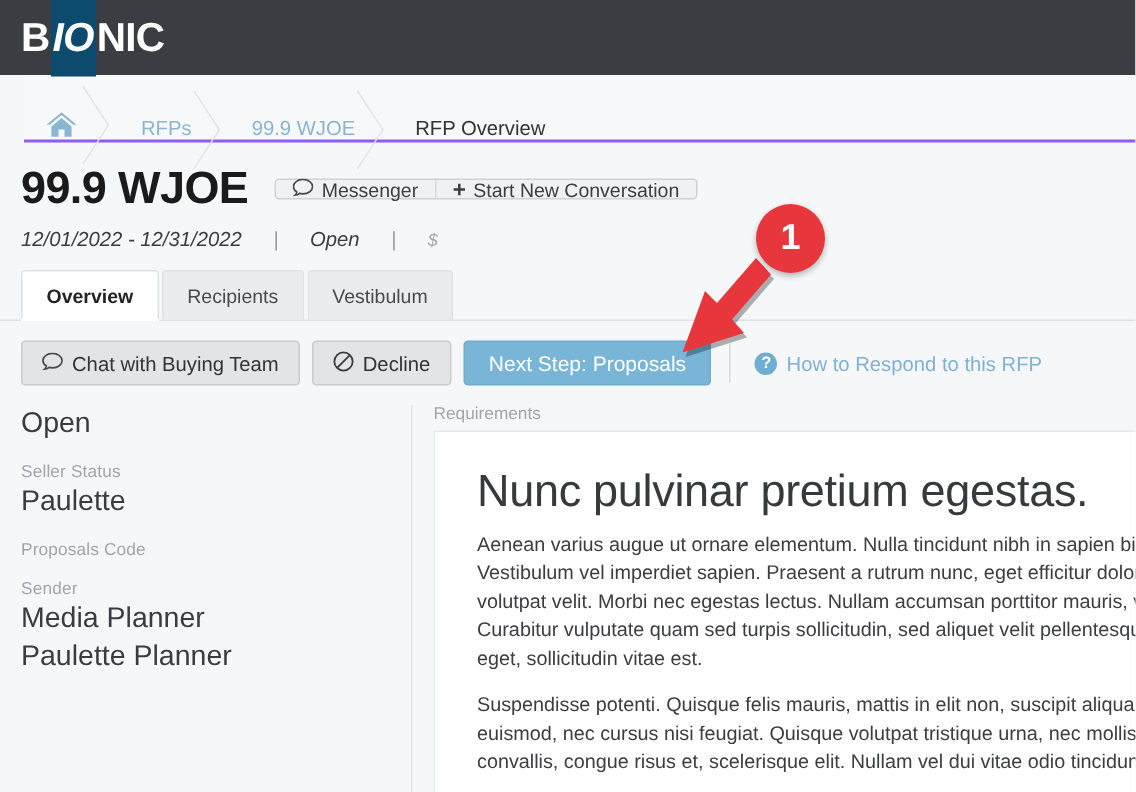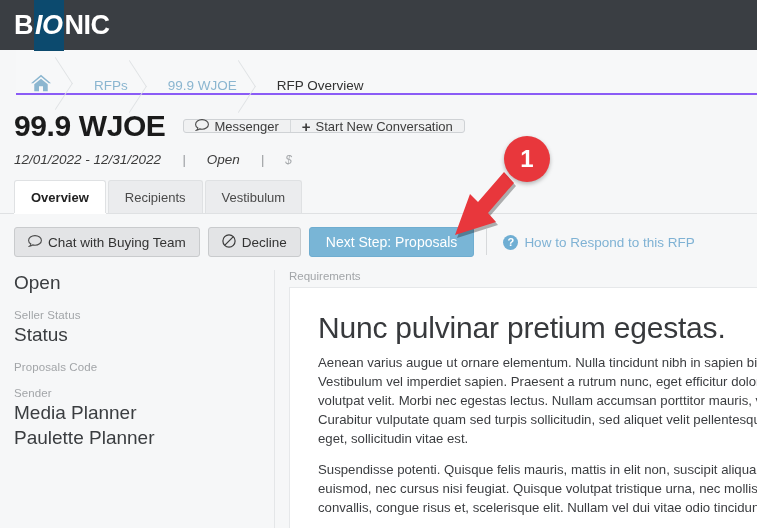--- a/index.html
+++ b/index.html
@@ -268,21 +268,21 @@
   </div>
 
   <div class="cols">
 
     <div class="leftcol">
       <div class="field">
         <div class="field-value">Open</div>
       </div>
       <div class="field">
         <div class="field-label">Seller Status</div>
-        <div class="field-value">Status</div>
+        <div class="field-value">Paulette</div>
       </div>
       <div class="field">
         <div class="field-label">Proposals Code</div>
       </div>
       <div class="field">
         <div class="field-label">Sender</div>
         <div class="field-value">Media Planner</div>
         <div class="field-value">Paulette Planner</div>
       </div>
     </div>

